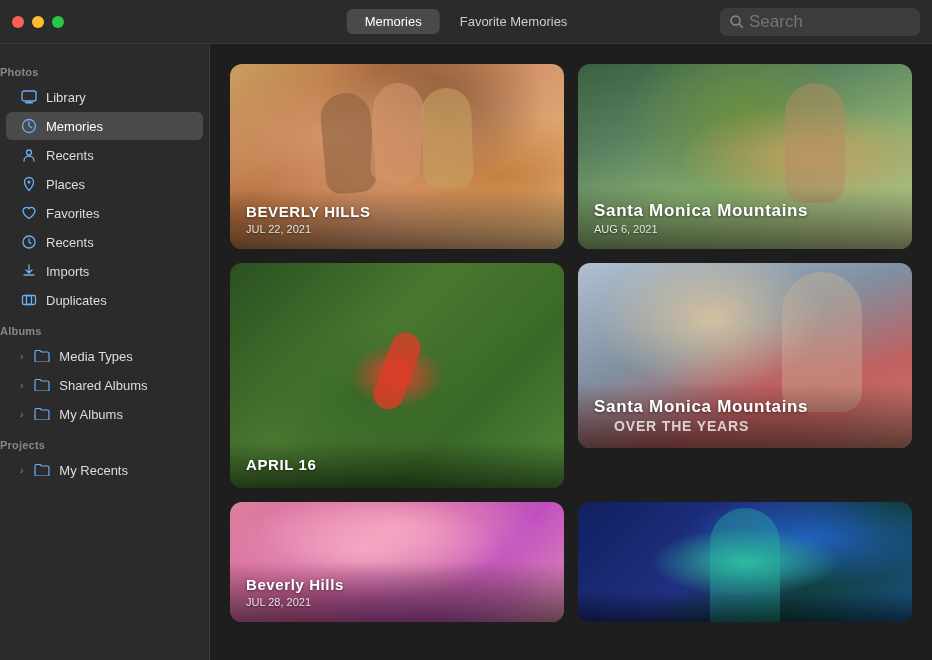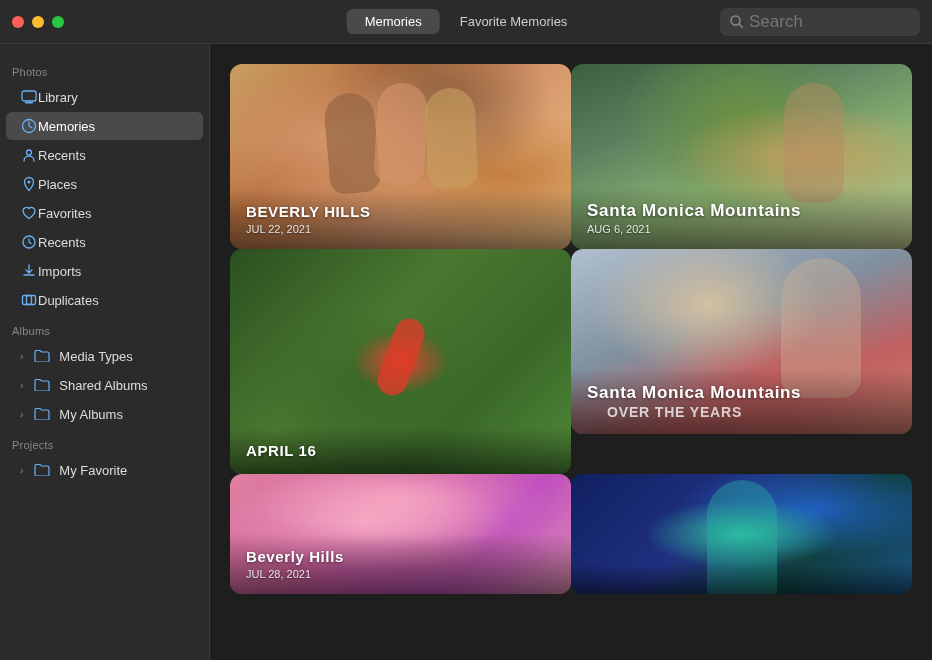--- a/index.html
+++ b/index.html
@@ -95,77 +95,79 @@
     .sidebar {
       width: 210px;
       background: #2b2b2b;
       flex-shrink: 0;
       padding: 12px 0;
       overflow-y: auto;
       border-right: 1px solid #3a3a3a;
     }
     .sidebar-section-title {
       font-size: 11px;
-      font-weight: 400;
+      font-weight: 700;
       color: #888;
-      padding: 10px 16px 4px 12px;
+      padding: 10px 16px 4px 0;
       text-transform: capitalize;
       letter-spacing: 0.02em;
     }
     .sidebar-item {
-      display: flex;
-      align-items: center;
-      padding: 5px 10px 5px 14px;
-      border-radius: 6px;
-      margin: 1px 6px;
-      cursor: pointer;
-      font-size: 13px;
-      color: #ddd;
-    }
-    .sidebar-item.active {
-      background: #4a4a4a;
-      color: #fff;
-    }
-    .sidebar-item-icon {
-      width: 18px;
-      height: 18px;
-      display: flex;
-      align-items: center;
-      justify-content: center;
-      flex-shrink: 0;
-      color: #6ab0f5;
-    }
-    .sidebar-group-item {
       display: flex;
       align-items: center;
       padding: 5px 10px 5px 14px;
       border-radius: 6px;
       margin: 1px 6px;
       cursor: pointer;
       gap: 8px;
       font-size: 13px;
       color: #ddd;
     }
+    .sidebar-item.active {
+      background: #4a4a4a;
+      color: #fff;
+    }
+    .sidebar-item-icon {
+      width: 18px;
+      height: 18px;
+      display: flex;
+      align-items: center;
+      justify-content: center;
+      flex-shrink: 0;
+      color: #6ab0f5;
+    }
+    .sidebar-group-item {
+      display: flex;
+      align-items: center;
+      padding: 5px 10px 5px 14px;
+      border-radius: 6px;
+      margin: 1px 6px;
+      cursor: pointer;
+      gap: 8px;
+      font-size: 13px;
+      color: #ddd;
+    }
     .chevron {
       font-size: 10px;
       color: #888;
       margin-right: 2px;
     }
 
     
     .content {
       flex: 1;
       background: #1e1e1e;
       overflow-y: auto;
       padding: 20px;
     }
 
     .memories-grid {
       display: grid;
       grid-template-columns: 1fr 1fr;
+      gap: 14px;
     }
 
     .memory-card {
       border-radius: 12px;
       overflow: hidden;
       position: relative;
       cursor: pointer;
       height: 180px;
     }
 
@@ -504,21 +506,21 @@
 
     <div class="sidebar-section-title">Projects</div>
 
     <div class="sidebar-group-item">
       <span class="chevron">›</span>
       <span class="sidebar-item-icon">
         <svg width="16" height="12" viewBox="0 0 16 12" fill="none">
           <path d="M1 4V10.5A1.5 1.5 0 0 0 2.5 12h11A1.5 1.5 0 0 0 15 10.5V3.5A1.5 1.5 0 0 0 13.5 2H7.5L6 0.5H2.5A1.5 1.5 0 0 0 1 2v2z" stroke="#6ab0f5" stroke-width="1.2" fill="none"></path>
         </svg>
       </span>
-      <span>My Favorite</span>
+      <span>My Recents</span>
     </div>
 
   </div>
 
   <div class="content">
     <div class="memories-grid">
 
       <div class="memory-card" style="height:185px;">
         <div class="memory-card-bg card-bg-1">
           <div class="figure-group">

